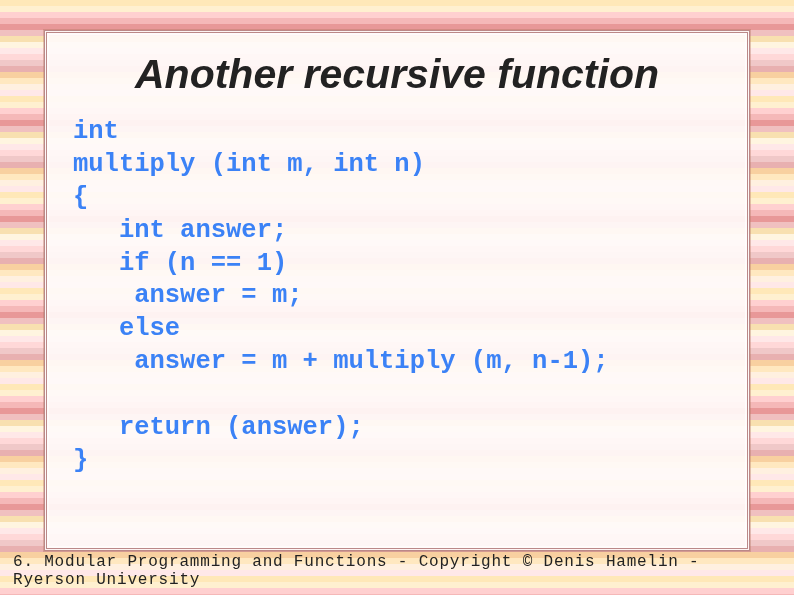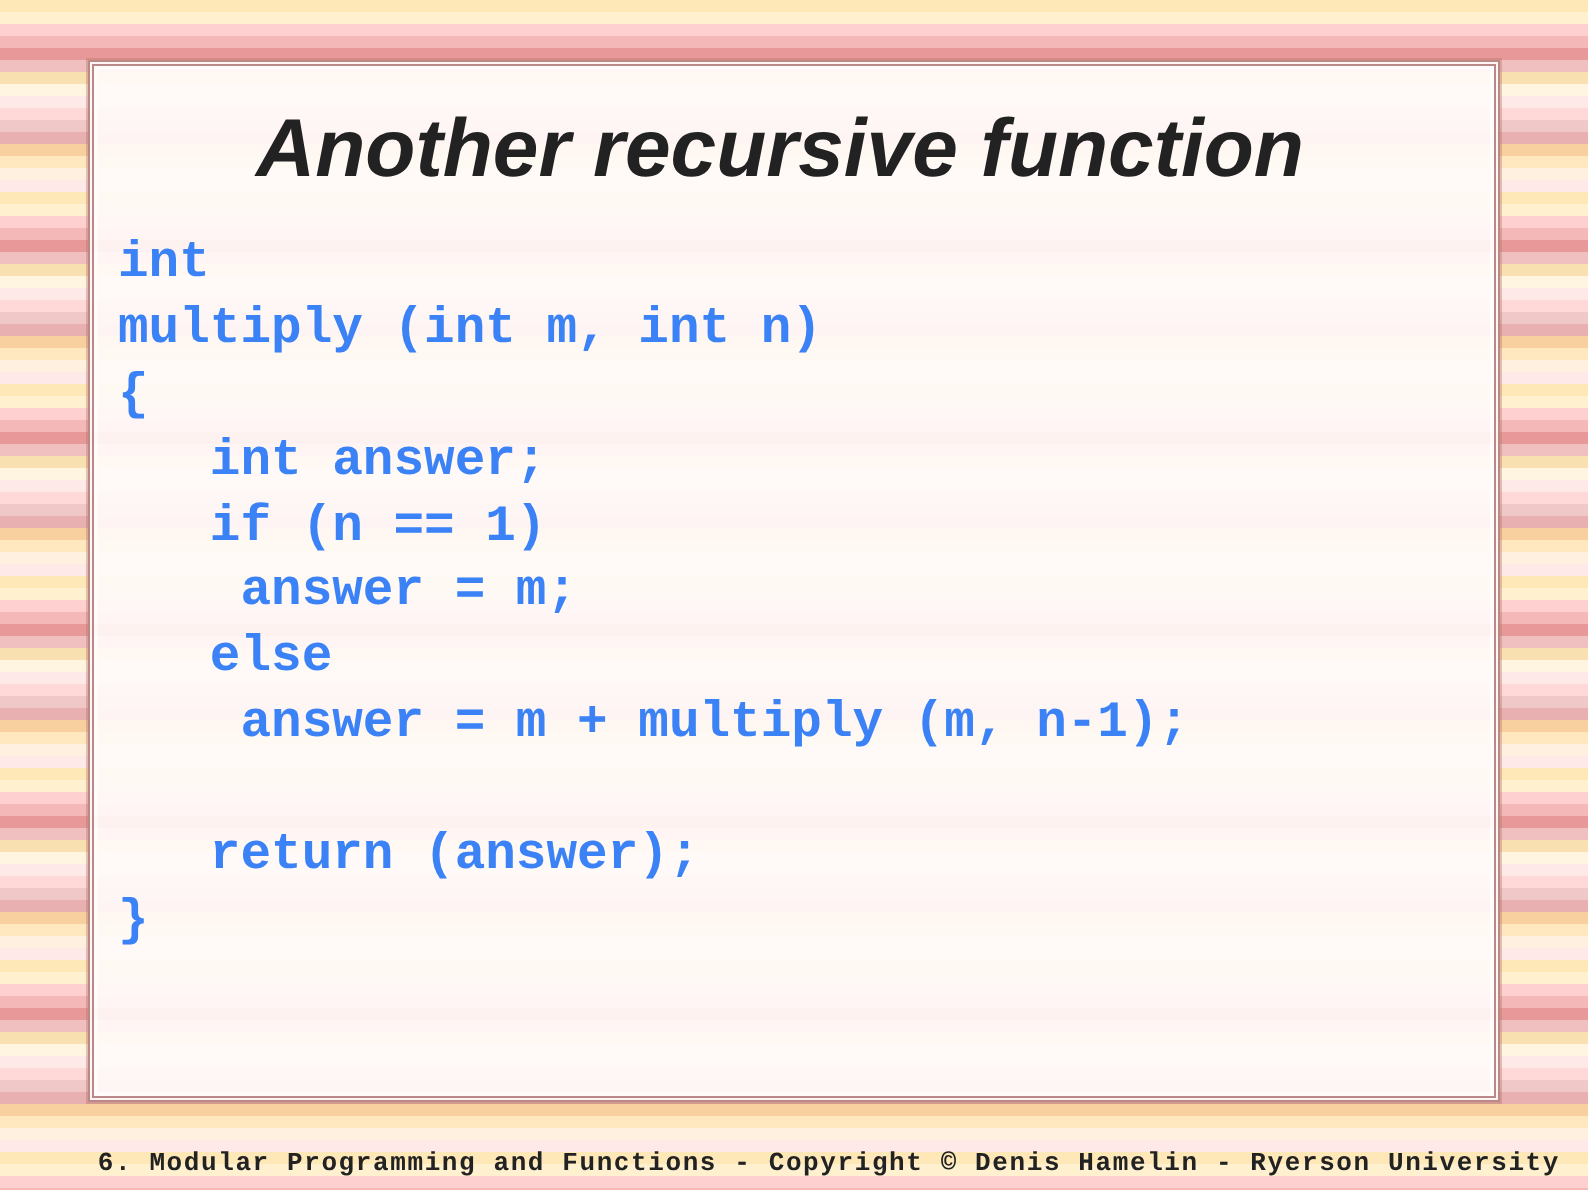--- a/index.html
+++ b/index.html
@@ -35,21 +35,21 @@
   }
   .content-frame {
     position: absolute;
     top: 30px;
     left: 44px;
     right: 44px;
     bottom: 44px;
     background: rgba(255, 250, 248, 0.92);
     border: 3px double #b88;
     box-shadow: inset 0 0 0 2px rgba(255,255,255,0.6), 0 0 0 1px rgba(180,120,100,0.4);
-    padding: 18px 26px 20px 12px;
+    padding: 18px 26px 20px 26px;
   }
   .title {
     font-family: Arial, Helvetica, sans-serif;
     font-weight: bold;
     font-style: italic;
     font-size: 41px;
     color: #222;
     text-align: center;
     margin-bottom: 18px;
   }
@@ -59,24 +59,25 @@
     font-size: 25.5px;
     color: #3b82f6;
     line-height: 1.29;
     white-space: pre;
   }
   .footer {
     position: absolute;
     bottom: 6px;
     right: 14px;
     font-family: "Courier New", Courier, monospace;
-    font-size: 13px;
+    font-size: 16px;
     letter-spacing: 0.8px;
     color: #222;
-    font-weight: bold;
+    font-weight: normal;
+    margin-left: 13px;
   }
 </style>
 </head>
 <body>
 
 <div class="stripes"></div>
 
 <div class="content-frame">
   <div class="title">Another recursive function</div>
   <div class="code-block">int

